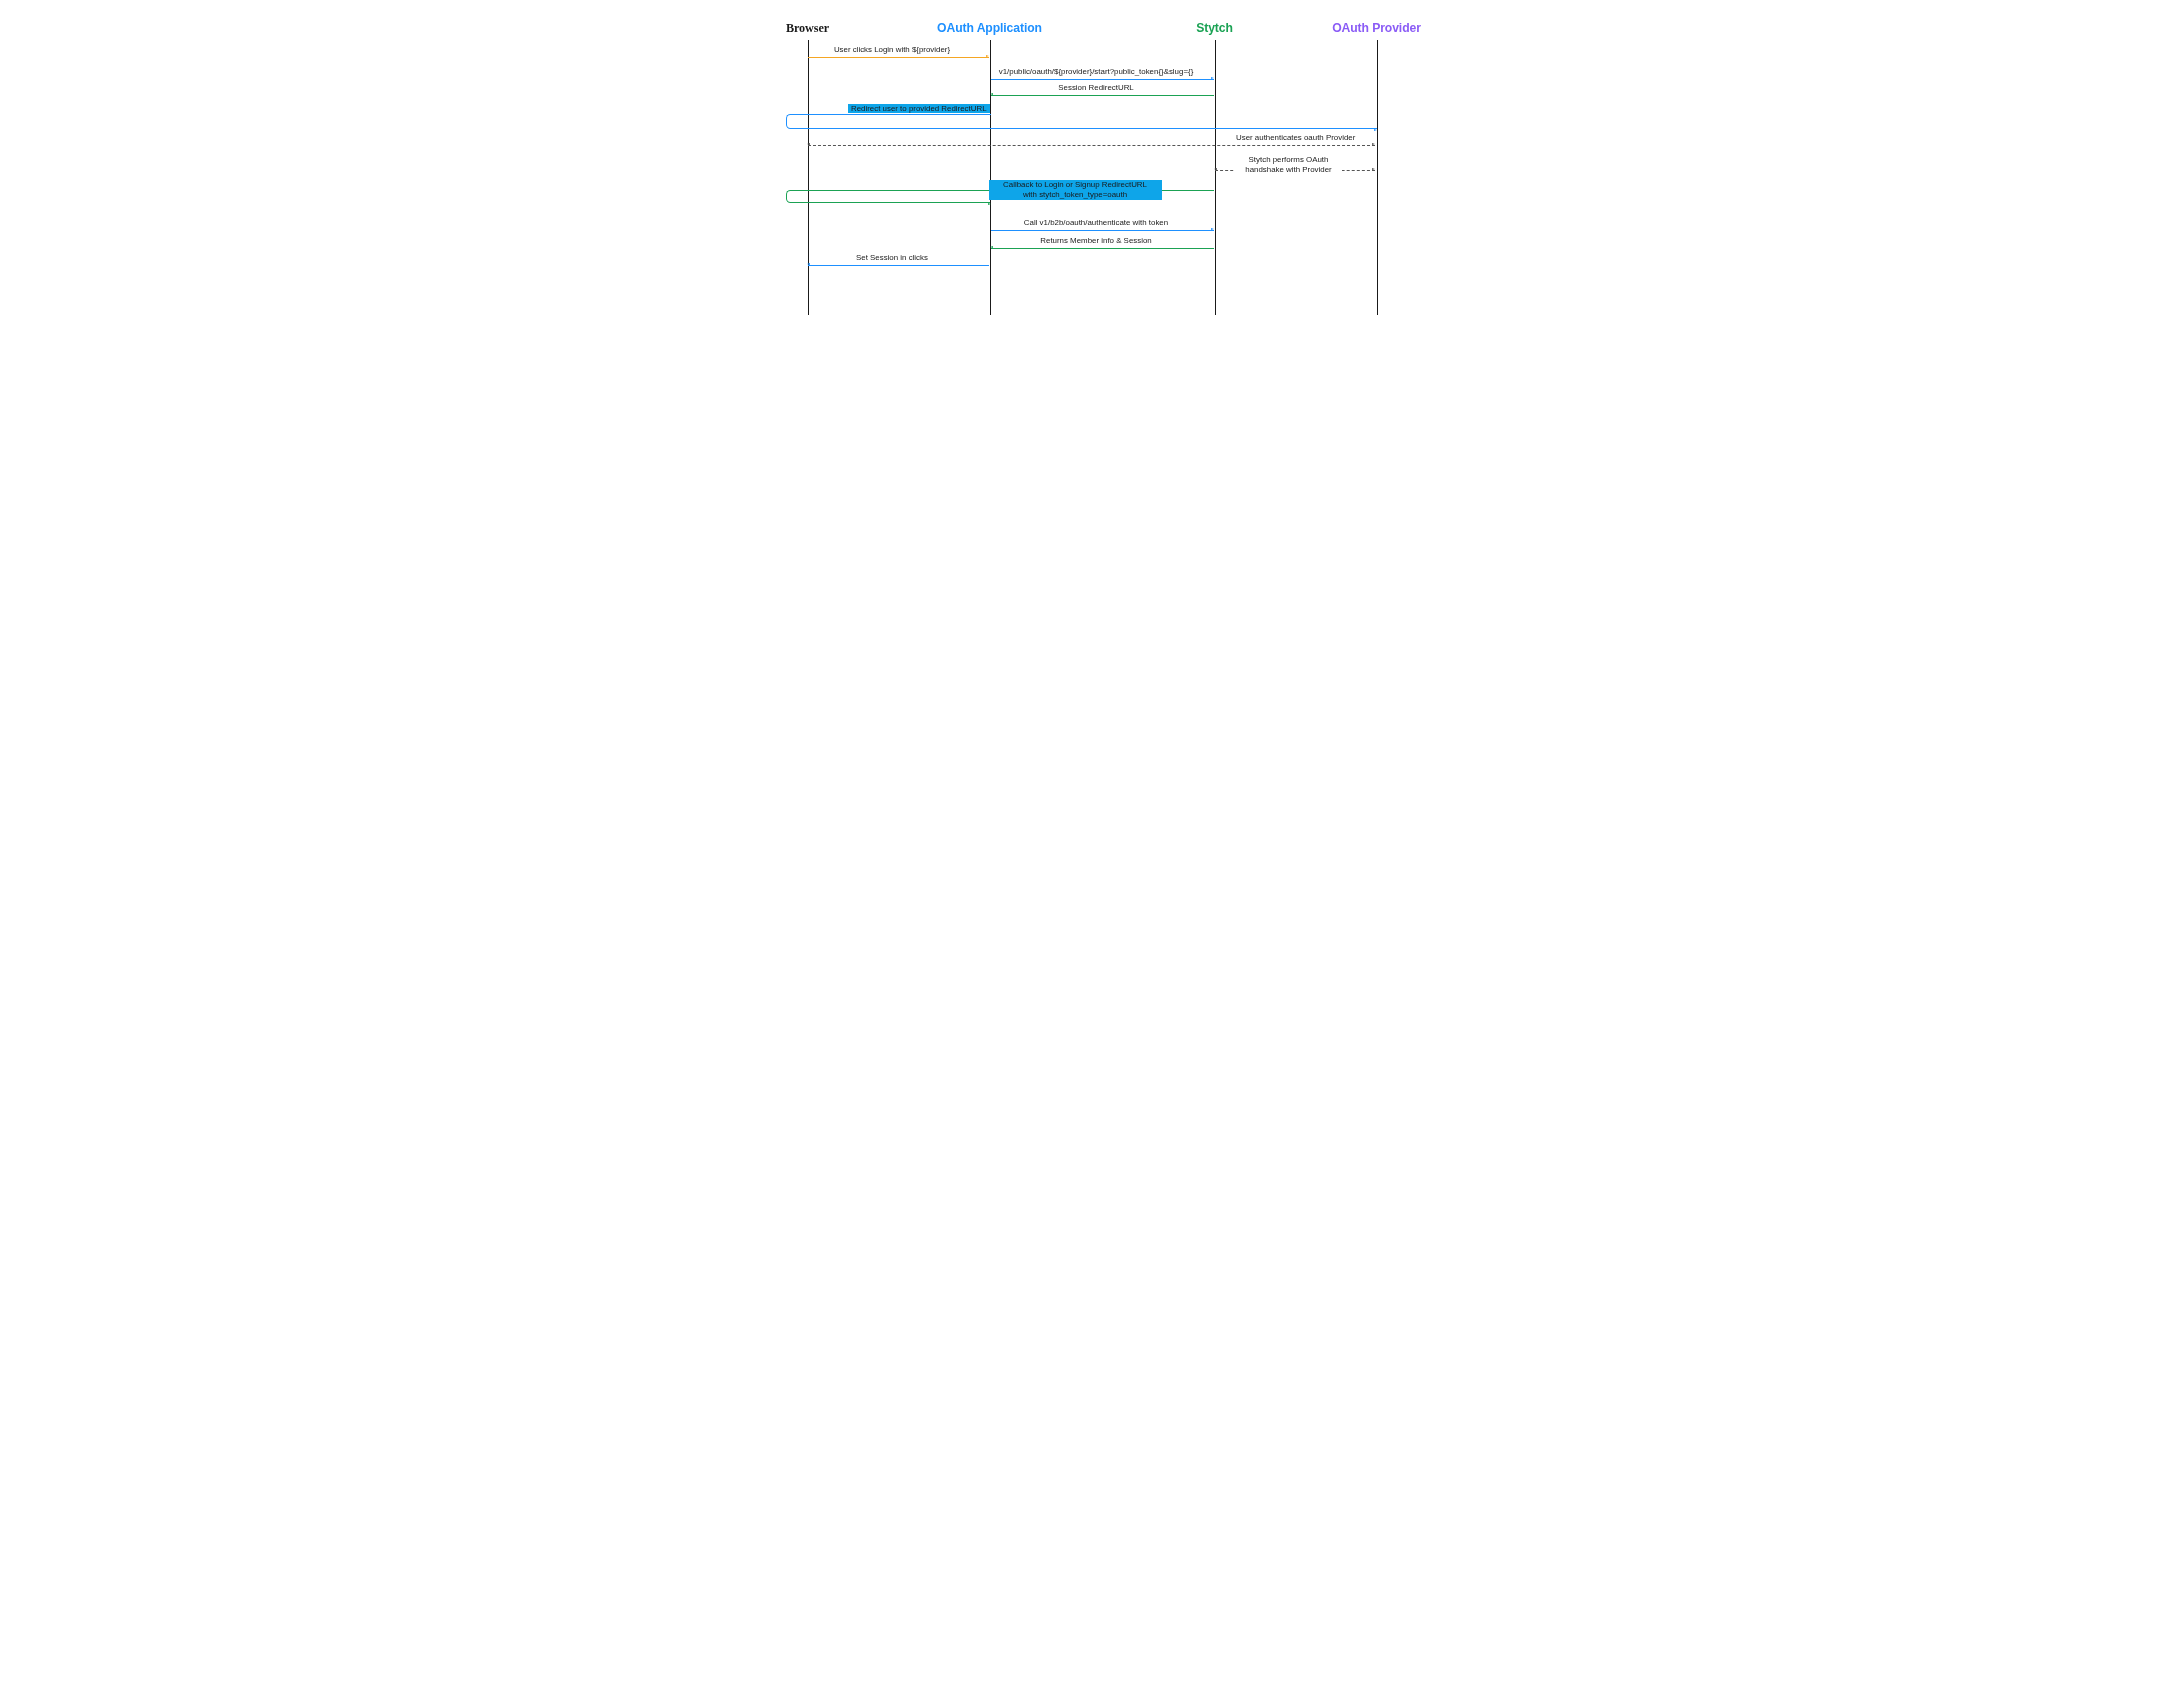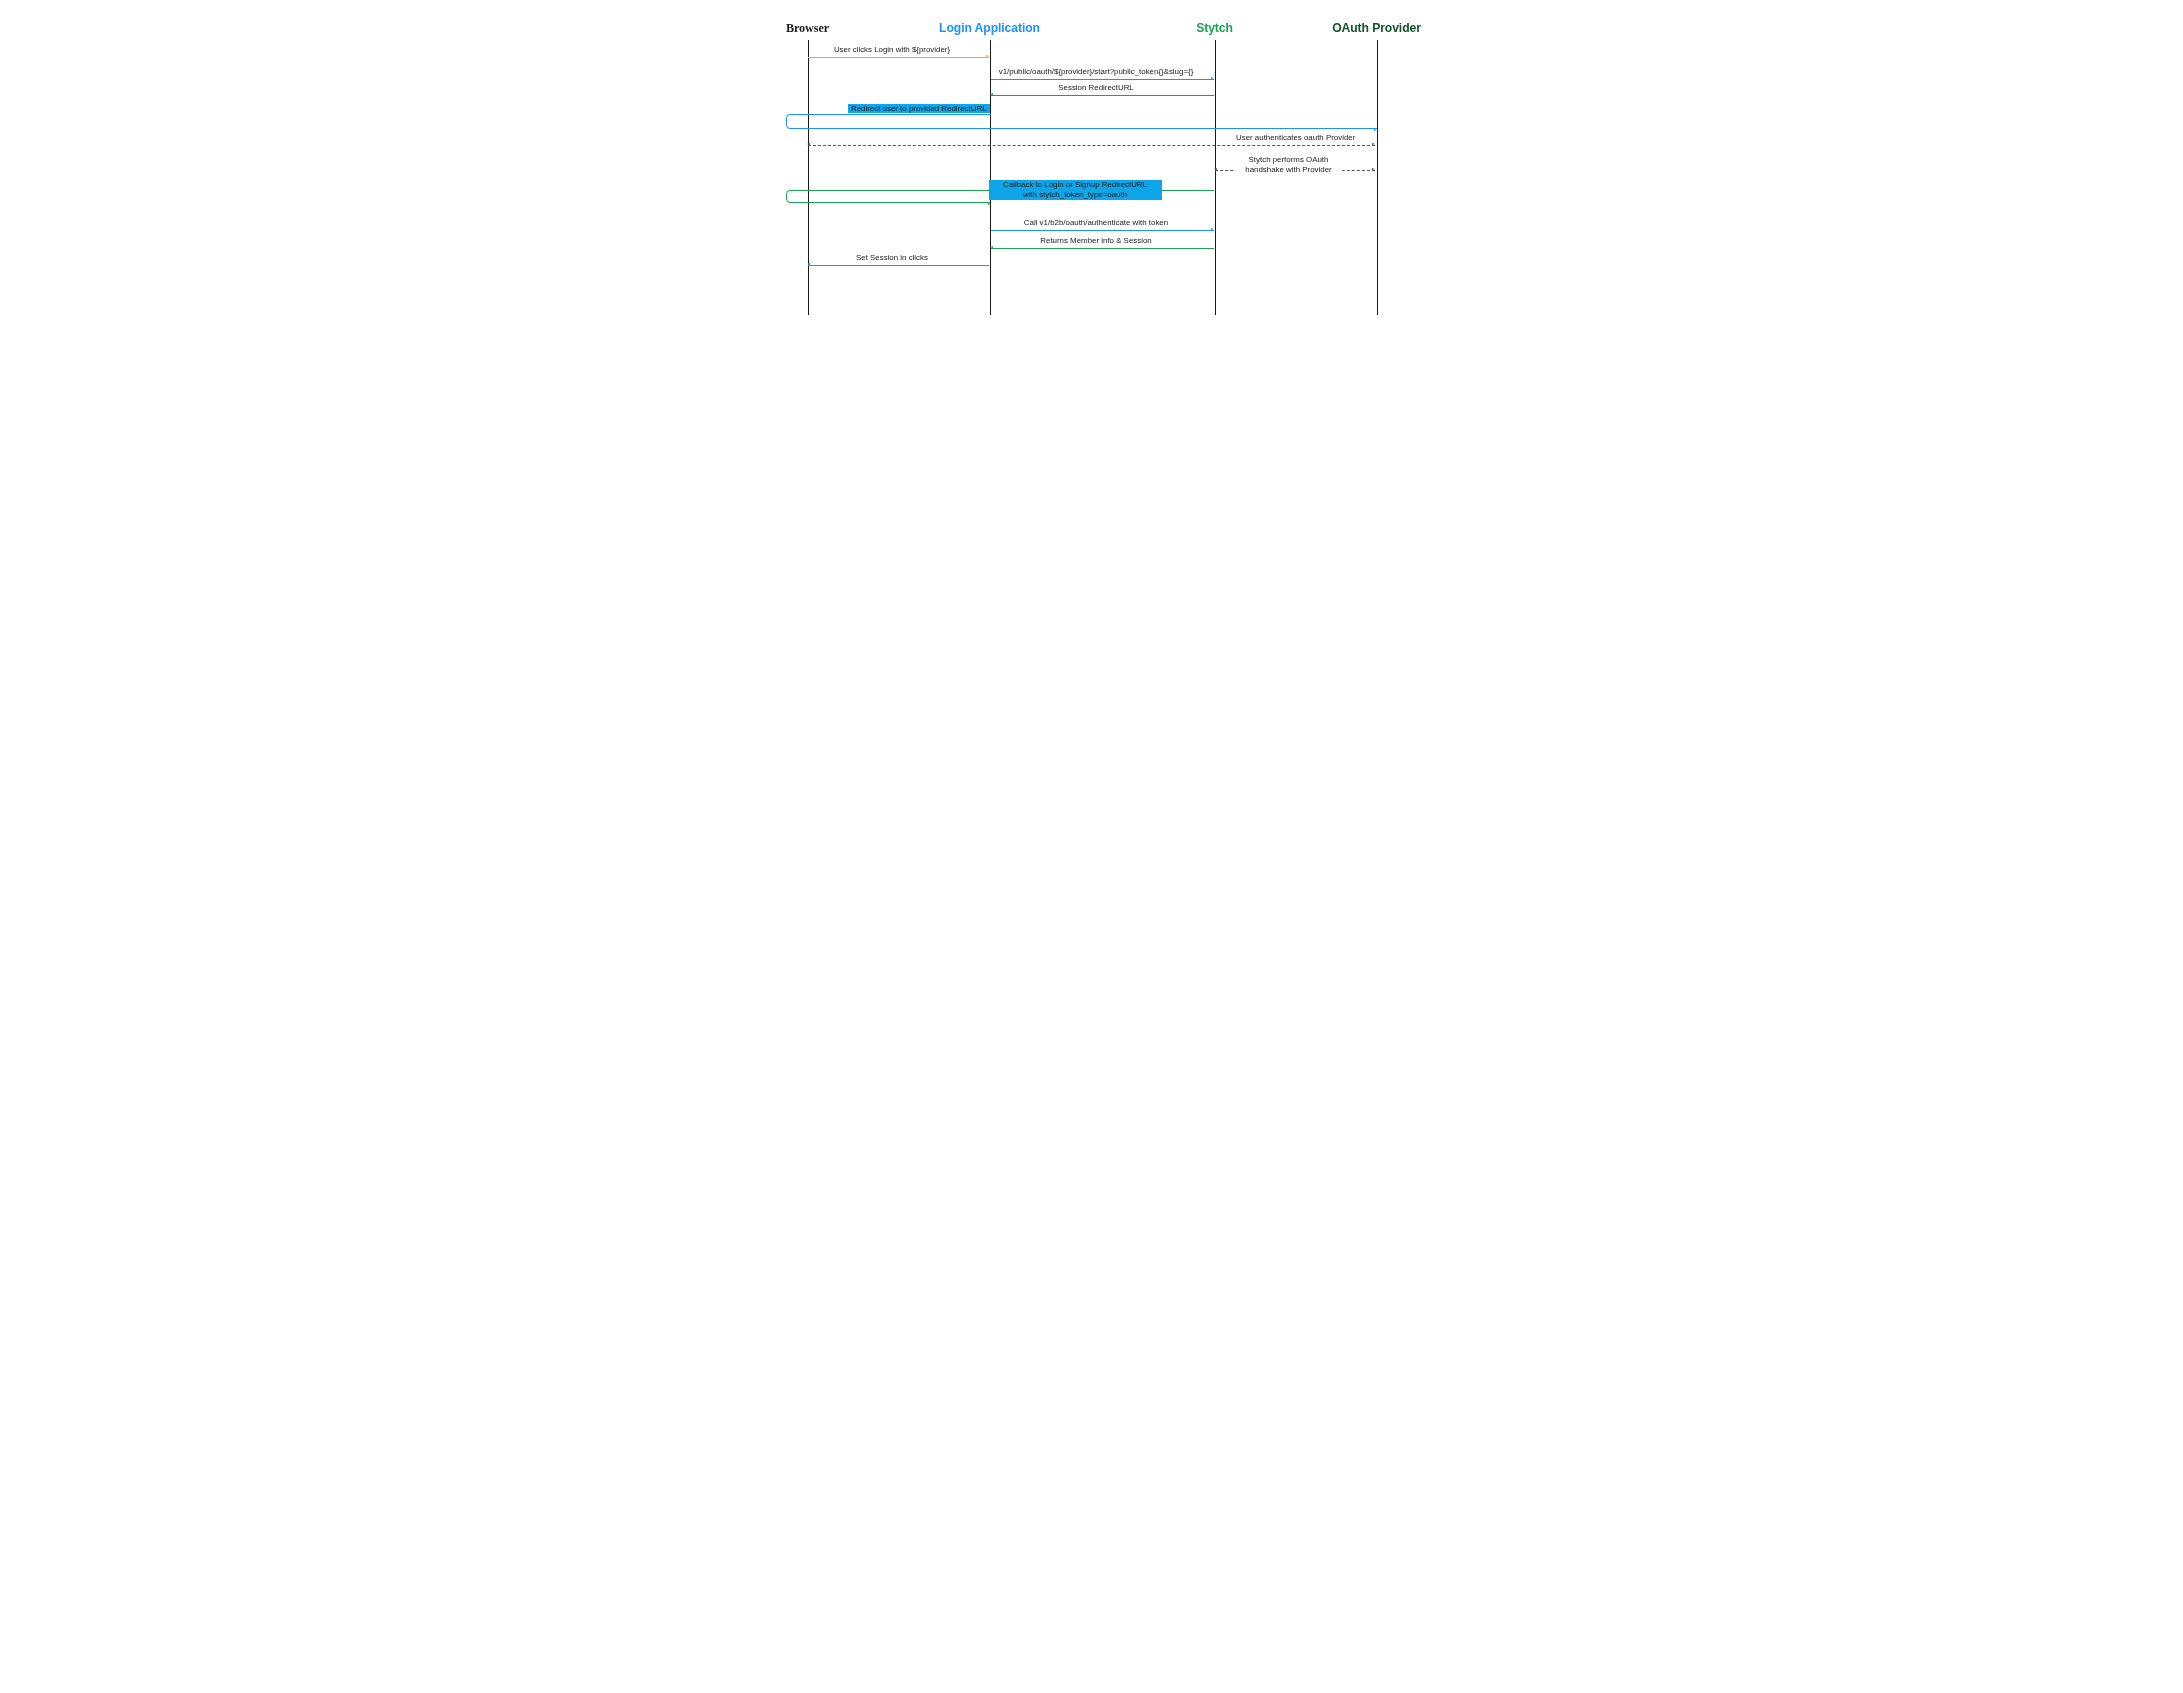--- a/index.html
+++ b/index.html
@@ -146,23 +146,23 @@
 <body>
 
 <div class="diagram">
 
   <div class="lifeline" style="left:48px;"></div>
   <div class="lifeline" style="left:230px;"></div>
   <div class="lifeline" style="left:455px;"></div>
   <div class="lifeline" style="left:617px;"></div>
 
   <div class="actor-label" style="left:48px;  color:#1a1a1a;font-family:Liberation Serif, serif;">Browser</div>
-  <div class="actor-label" style="left:230px;  color:#1e90ff;">Login Application</div>
+  <div class="actor-label" style="left:230px;  color:#1e90ff;">OAuth Application</div>
   <div class="actor-label" style="left:455px; color:#1ba254;">Stytch</div>
-  <div class="actor-label" style="left:617px; color:#14532d;">OAuth Provider</div>
+  <div class="actor-label" style="left:617px; color:#8b5cf6;">OAuth Provider</div>
 
   <div class="msg c-amber" style="left:48px; width:181px; top:57px;">
     <div class="line"></div>
     <div class="arrowhead-r"></div>
     <div class="mlabel">User clicks Login with ${provider}</div>
   </div>
 
   <div class="msg c-blue" style="left:231px; width:223px; top:79px;">
     <div class="line"></div>
     <div class="arrowhead-r"></div>

